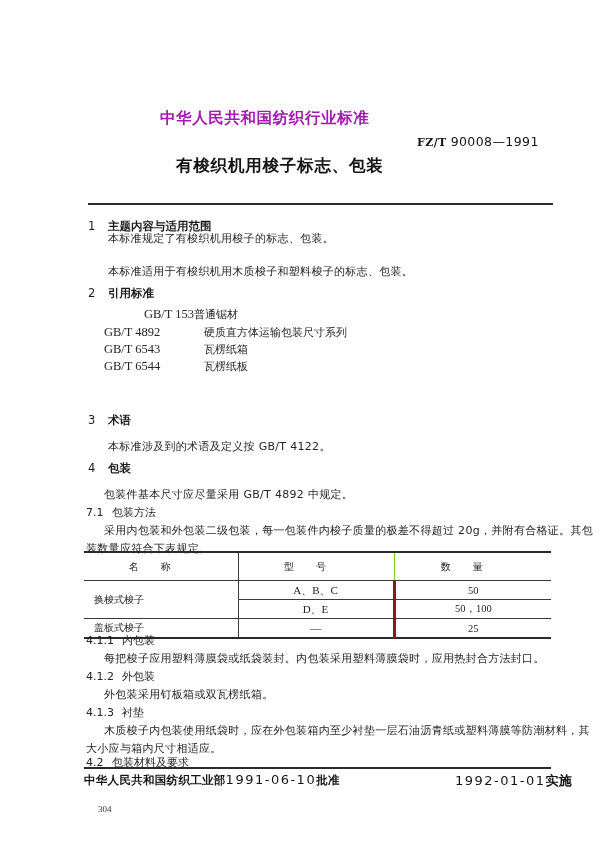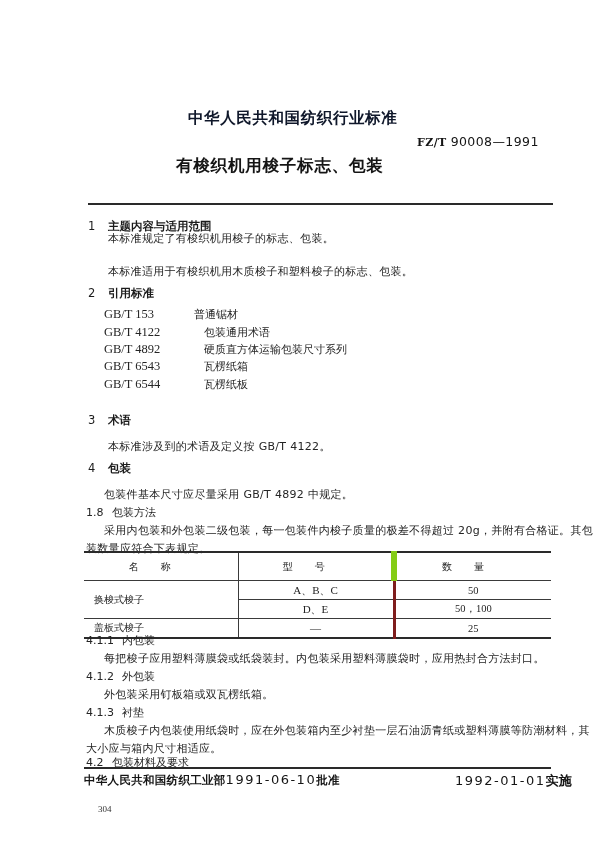--- a/index.html
+++ b/index.html
@@ -11,23 +11,23 @@
       width: 600px;
       height: 848px;
       position: relative;
       overflow: hidden;
       font-family: "DejaVu Sans", sans-serif;
       color: #1a1a1a;
     }
     .abs { position: absolute; white-space: nowrap; }
 
     .std-org {
-      left: 188px; top: 108px;
+      left: 160px; top: 108px;
       font-size: 15.5px; font-weight: bold; letter-spacing: 0.6px;
-      color: #0f172a;
+      color: #a21caf;
     }
     .std-code {
       left: 417px; top: 134px;
       font-size: 12.5px; color: #151515; letter-spacing: 0.4px;
     }
     .std-code .prefix { font-family: "DejaVu Serif", serif; font-weight: bold; font-size: 11px; margin-right: 4px; }
     .std-title {
       left: 176px; top: 155px;
       font-size: 16.5px; font-weight: bold; letter-spacing: 0.8px;
       color: #151515;
@@ -52,39 +52,39 @@
     }
     .sub-head .num { display: inline-block; }
 
     .ref-list { left: 104px; top: 306px; }
     .ref-row {
       height: 17.4px;
       font-size: 11px; color: #242424;
       display: flex; align-items: center;
     }
     .ref-row .code { font-family: "Liberation Serif", serif; font-size: 12.5px; width: 100px; display: inline-block; }
-    .ref-row .code.short { width: 90px; }
+    .ref-row .code.short { width: 90px; text-align: right; }
 
     .table {
       position: absolute;
       left: 84px; top: 551px; width: 467px;
       border-collapse: collapse;
       font-size: 10px;
       color: #242424;
     }
     .table td, .table th {
       border-top: 1px solid #3a3a3a;
       border-bottom: 1px solid #3a3a3a;
       text-align: center;
       padding: 0;
       font-weight: normal;
     }
     .table th { height: 27px; border-top: 2px solid #2a2a2a; letter-spacing: 22px; }
     .table th.first { border-right: 1px solid #3a3a3a; }
-    .table th.second { border-right: 6px solid #84cc16; margin-left: 48px; }
+    .table th.second { border-right: 1px solid #84cc16; margin-left: 48px; }
     .table td { height: 18px; }
     .table td.name { text-align: left; padding-left: 10px; border-right: 1px solid #3a3a3a; }
     .table td.type { border-right: 3px solid #7f1d1d; font-family: "Liberation Serif", serif; font-size: 11px; }
     .table td.qty { font-family: "Liberation Serif", serif; font-size: 10.5px; }
     .table tr.last td { border-bottom: 2px solid #2a2a2a; }
 
     .footer-left {
       left: 84px; top: 772px;
       font-size: 11.5px; font-weight: bold; color: #151515; letter-spacing: 0.3px;
     }
@@ -118,24 +118,20 @@
 
 <div class="abs sec-head" style="left:88px; top:286px;">
   <span class="num">2</span><span>引用标准</span>
 </div>
 <div class="abs ref-list">
   <div class="ref-row">
     <span class="code short">GB/T 153</span>
     <span>普通锯材</span>
   </div>
   <div class="ref-row">
-    <span class="code">GB/T 4122</span>
-    <span>包装通用术语</span>
-  </div>
-  <div class="ref-row">
     <span class="code">GB/T 4892</span>
     <span>硬质直方体运输包装尺寸系列</span>
   </div>
   <div class="ref-row">
     <span class="code">GB/T 6543</span>
     <span>瓦楞纸箱</span>
   </div>
   <div class="ref-row">
     <span class="code">GB/T 6544</span>
     <span>瓦楞纸板</span>
@@ -146,21 +142,21 @@
   <span class="num">3</span><span>术语</span>
 </div>
 <div class="abs para" style="left:108px; top:439px;">本标准涉及到的术语及定义按 GB/T 4122。</div>
 
 <div class="abs sec-head" style="left:88px; top:461px;">
   <span class="num">4</span><span>包装</span>
 </div>
 <div class="abs para" style="left:104px; top:487px;">包装件基本尺寸应尽量采用 GB/T 4892 中规定。</div>
 
 <div class="abs sub-head" style="left:86px; top:505px;">
-  <span class="num" style="width:26px;">1.8</span><span>包装方法</span>
+  <span class="num" style="width:26px;">7.1</span><span>包装方法</span>
 </div>
 <div class="abs para" style="left:104px; top:523px;">采用内包装和外包装二级包装，每一包装件内梭子质量的极差不得超过 20g，并附有合格证。其包</div>
 <div class="abs para" style="left:86px; top:541px;">装数量应符合下表规定。</div>
 
 <table class="table">
   <colgroup>
     <col style="width:154px;">
     <col style="width:156px;">
     <col style="width:157px;">
   </colgroup>

